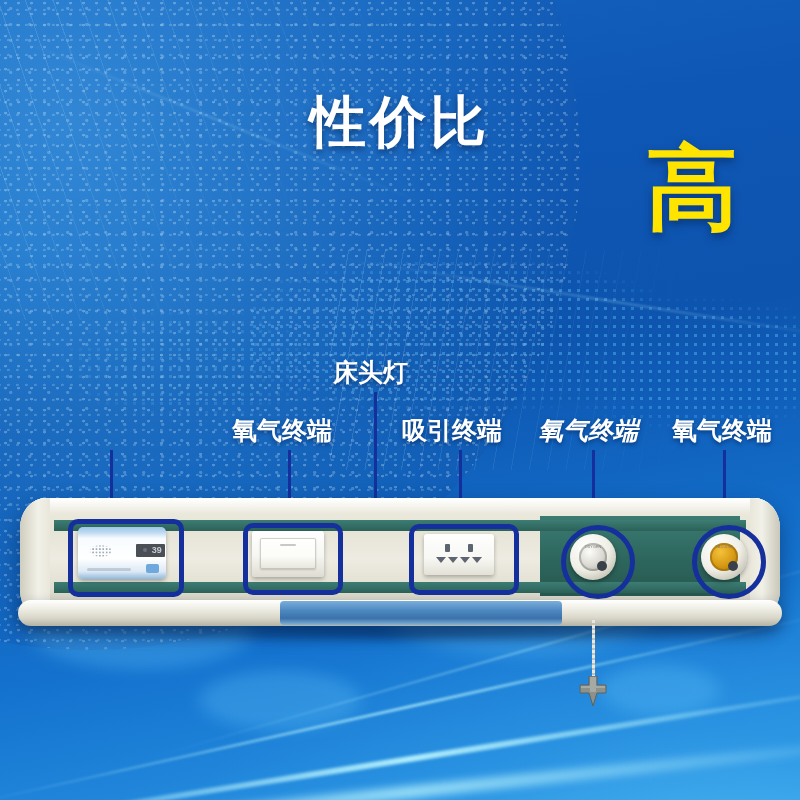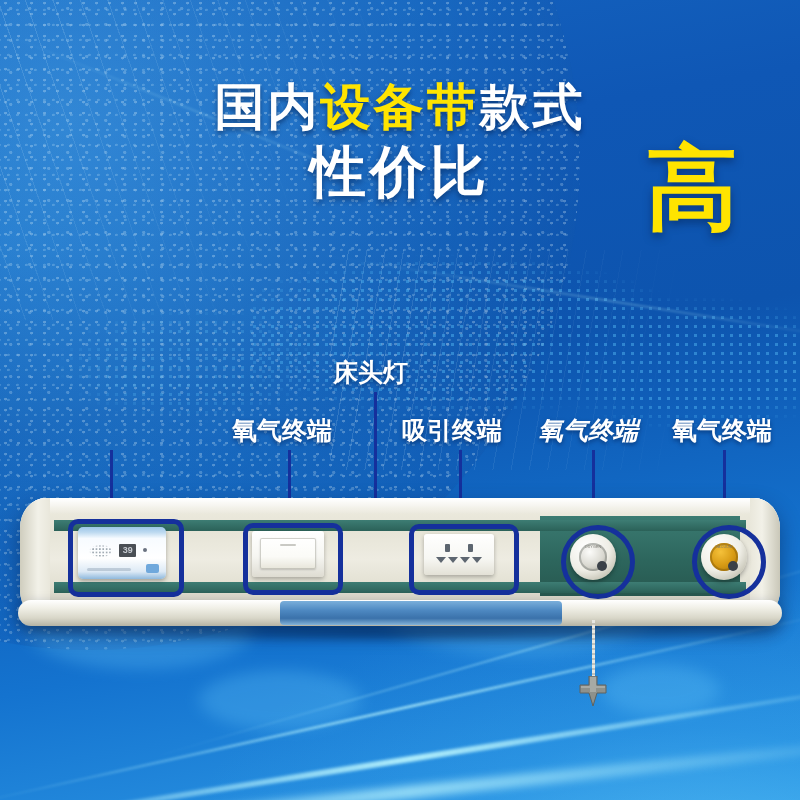--- a/index.html
+++ b/index.html
@@ -154,24 +154,24 @@
     box-shadow:0 2px 4px rgba(0,0,0,.3);
   }
   .ic-grille{
     position:absolute;left:10px;top:17px;width:26px;height:14px;opacity:.55;
     background-image:radial-gradient(circle,#5a6a78 0 .8px,rgba(0,0,0,0) 1.1px);
     background-size:3.4px 3.4px;
     -webkit-mask-image:radial-gradient(ellipse 50% 50% at 50% 50%,#000 0 70%,transparent 92%);
             mask-image:radial-gradient(ellipse 50% 50% at 50% 50%,#000 0 70%,transparent 92%);
   }
   .ic-display{
-    position:absolute;left:41px;top:17px;width:17px;height:13px;border-radius:1px;
+    position:absolute;left:58px;top:17px;width:17px;height:13px;border-radius:1px;
     background:#4a4f55;color:#c8ccd2;font-size:9px;font-weight:bold;
     display:flex;align-items:center;justify-content:center;
-    font-family:"Liberation Mono","DejaVu Sans Mono",monospace;letter-spacing:-.5px;
+    font-family:"Liberation Mono","DejaVu Sans Mono",monospace;letter-spacing:-.5px;padding-left:12px;
   }
   .ic-led{position:absolute;left:65px;top:21px;width:4px;height:4px;border-radius:50%;background:#6a7280;}
   .ic-btn{position:absolute;right:7px;bottom:6px;width:13px;height:9px;border-radius:2px;background:#6fa8dc;}
   .ic-slot{position:absolute;left:9px;bottom:8px;width:44px;height:3px;border-radius:2px;background:rgba(120,140,160,.35);}
 
   
   .switch{
     position:absolute;left:252px;top:531px;width:72px;height:46px;border-radius:3px;
     background:linear-gradient(180deg,#ffffff,#f6f6f2 55%,#dedcd2);
     box-shadow:0 2px 4px rgba(0,0,0,.28);
@@ -232,21 +232,20 @@
     <div class="land"></div>
     <div class="swoosh sw5"></div>
     <div class="swoosh sw6"></div>
     <div class="swoosh sw3"></div>
     <div class="swoosh sw2"></div>
     <div class="swoosh sw1"></div>
     <div class="swoosh sw4"></div>
   </div>
 
   <div class="headline">
-    <div class="hl-line1"><span>国内</span><span class="hl-yellow">设备带</span><span>款式</span></div>
     <div class="hl-line2">性价比</div>
   </div>
   <div class="hl-big">高</div>
 
   <div class="label" style="left:232px;top:418px;">氧气终端</div>
   <div class="label" style="left:333px;top:360px;font-family:Liberation Serif, serif;">床头灯</div>
   <div class="label" style="left:402px;top:418px;">吸引终端</div>
   <div class="label" style="left:538px;top:418px;font-style:italic;">氧气终端</div>
   <div class="label" style="left:672px;top:418px;">氧气终端</div>
 

